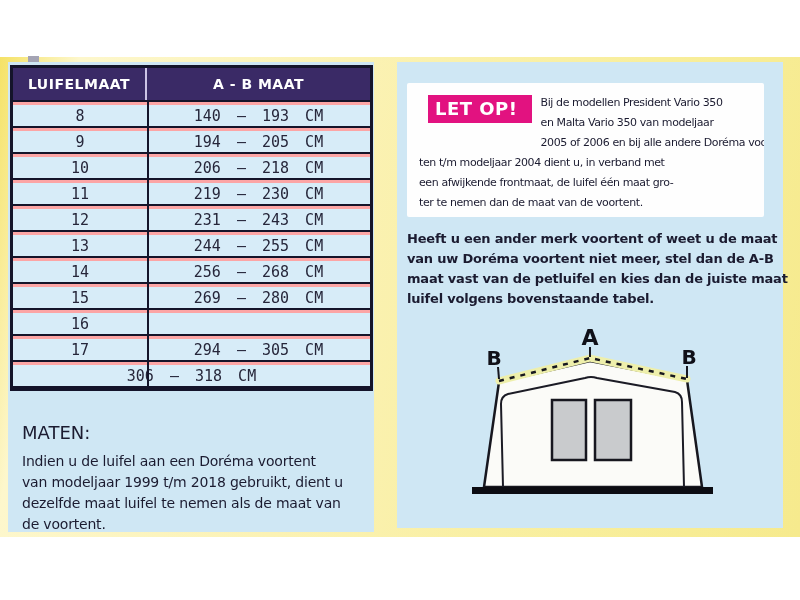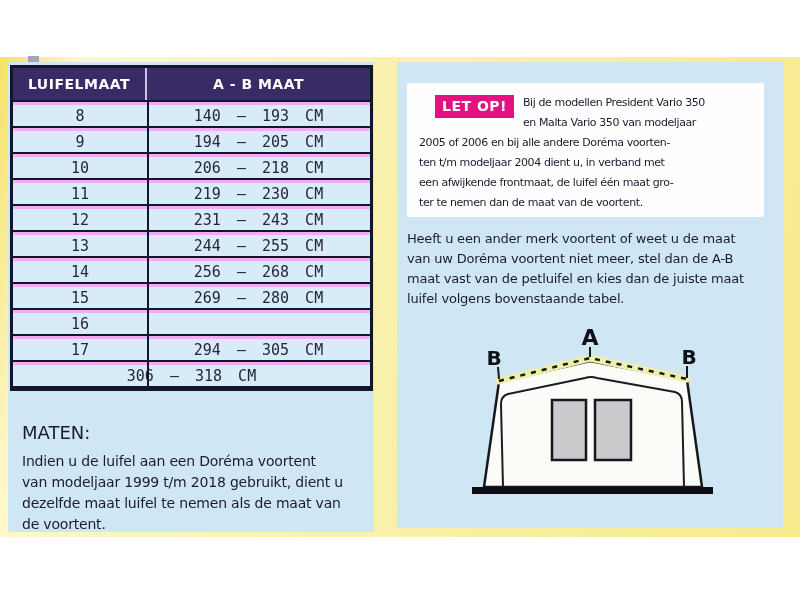--- a/index.html
+++ b/index.html
@@ -9,21 +9,21 @@
 
   
   .yellow-bg { position:absolute; left:0; top:57px; width:800px; height:480px;
     background:linear-gradient(100deg,#f5e266 0%,#fdf7cc 9%,#fbf2b4 40%,#f8ee9b 75%,#f6ea8d 100%); }
 
   .artifact { position:absolute; left:28px; top:56px; width:11px; height:9px; background:#a4a4b4; }
 
   
   .left-panel { position:absolute; left:8px; top:62px; width:366px; height:470px; background:#cfe7f4; }
 
-  .size-table { position:absolute; left:2px; top:3px; width:363px; background:#f0abfc;
+  .size-table { position:absolute; left:2px; top:3px; width:363px; background:#fca5a5;
     border:3px solid #14142a; }
   .thead { display:flex; height:34px; background:#3a2a66; border-bottom:2px solid #14142a; margin-bottom:3px; }
   .th { display:flex; align-items:center; justify-content:center; color:#ffffff; font-weight:bold;
     font-size:14px; letter-spacing:0.5px; }
   .th1 { width:134px; border-right:2px solid #cdc4e6; }
   .th2 { flex:1; }
   .tbody { position:relative; }
   .tbody .vline { position:absolute; left:134px; top:-5px; bottom:0; width:2px; background:#14142a; }
   .trow { display:flex; height:23px; background:#d7ecf8; border-bottom:2px solid #14142a; margin-bottom:3px; }
   .trow:last-child { margin-bottom:0; }
@@ -34,26 +34,26 @@
 
   .maten { position:absolute; left:14px; top:360px; width:350px; }
   .maten-title { font-weight:normal; font-size:18px; margin-bottom:8px; }
   .maten .line { font-size:14px; line-height:21px; white-space:nowrap; letter-spacing:-0.2px; }
 
   
   .right-panel { position:absolute; left:397px; top:62px; width:386px; height:466px; background:#cfe7f4; }
 
   .whitebox { position:absolute; left:10px; top:21px; width:357px; height:134px; background:#fefefe;
     border-radius:2px; padding:10px 12px; overflow:hidden; }
-  .letop-badge { float:left; background:#e21280; color:#ffffff; font-weight:bold; font-size:14px;
-    letter-spacing:0.5px; padding:3px 7px 4px 7px; margin:2px 9px 12px 16px; }
+  .letop-badge { float:left; background:#e21280; color:#ffffff; font-weight:bold; font-size:18px;
+    letter-spacing:0.5px; padding:3px 14px 4px 7px; margin:2px 9px 12px 9px; }
   .notice-line { font-size:11px; line-height:20px; letter-spacing:-0.4px; white-space:nowrap; font-weight:500; }
 
   .instruction { position:absolute; left:10px; top:167px; width:372px; }
-  .instruction .line { font-size:13px; line-height:20px; letter-spacing:-0.2px; white-space:nowrap; font-weight:400; }
+  .instruction .line { font-size:13px; line-height:20px; letter-spacing:-0.2px; white-space:nowrap; font-weight:700; }
 
   .diagram { position:absolute; left:0; top:258px; width:386px; height:206px; }
 </style>
 </head>
 <body>
 
 <div class="page">
   <div class="yellow-bg"></div>
   <div class="artifact"></div>
 

